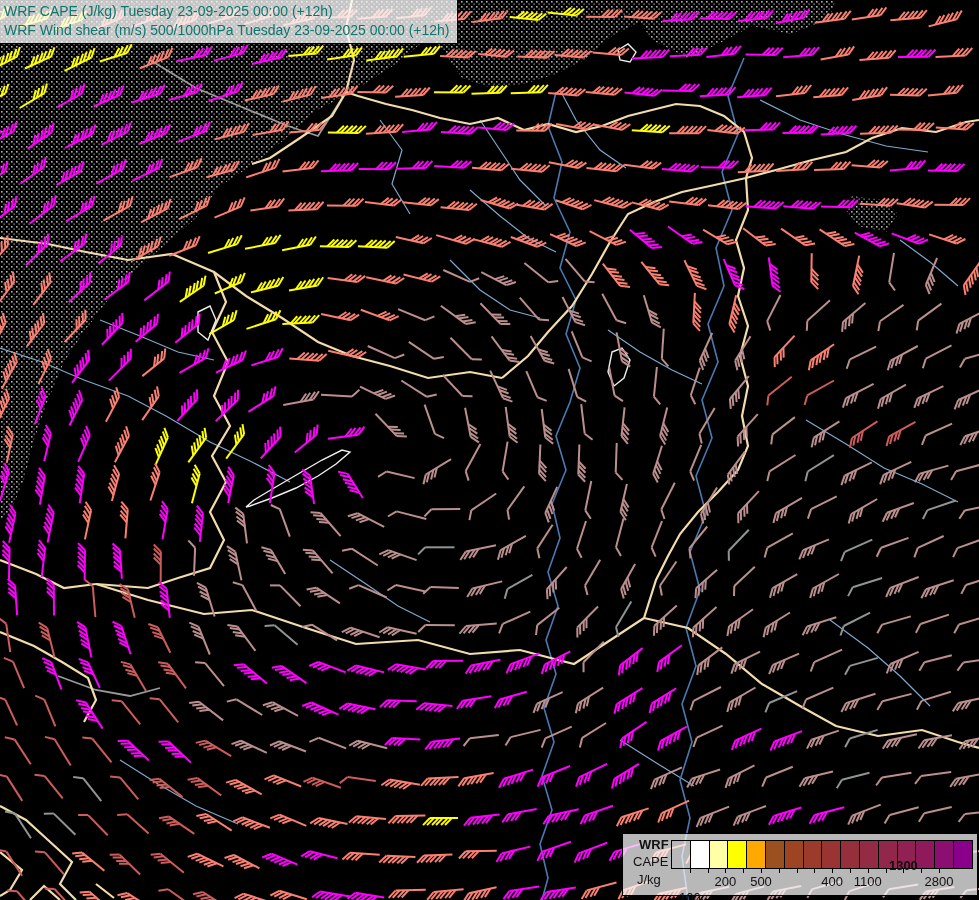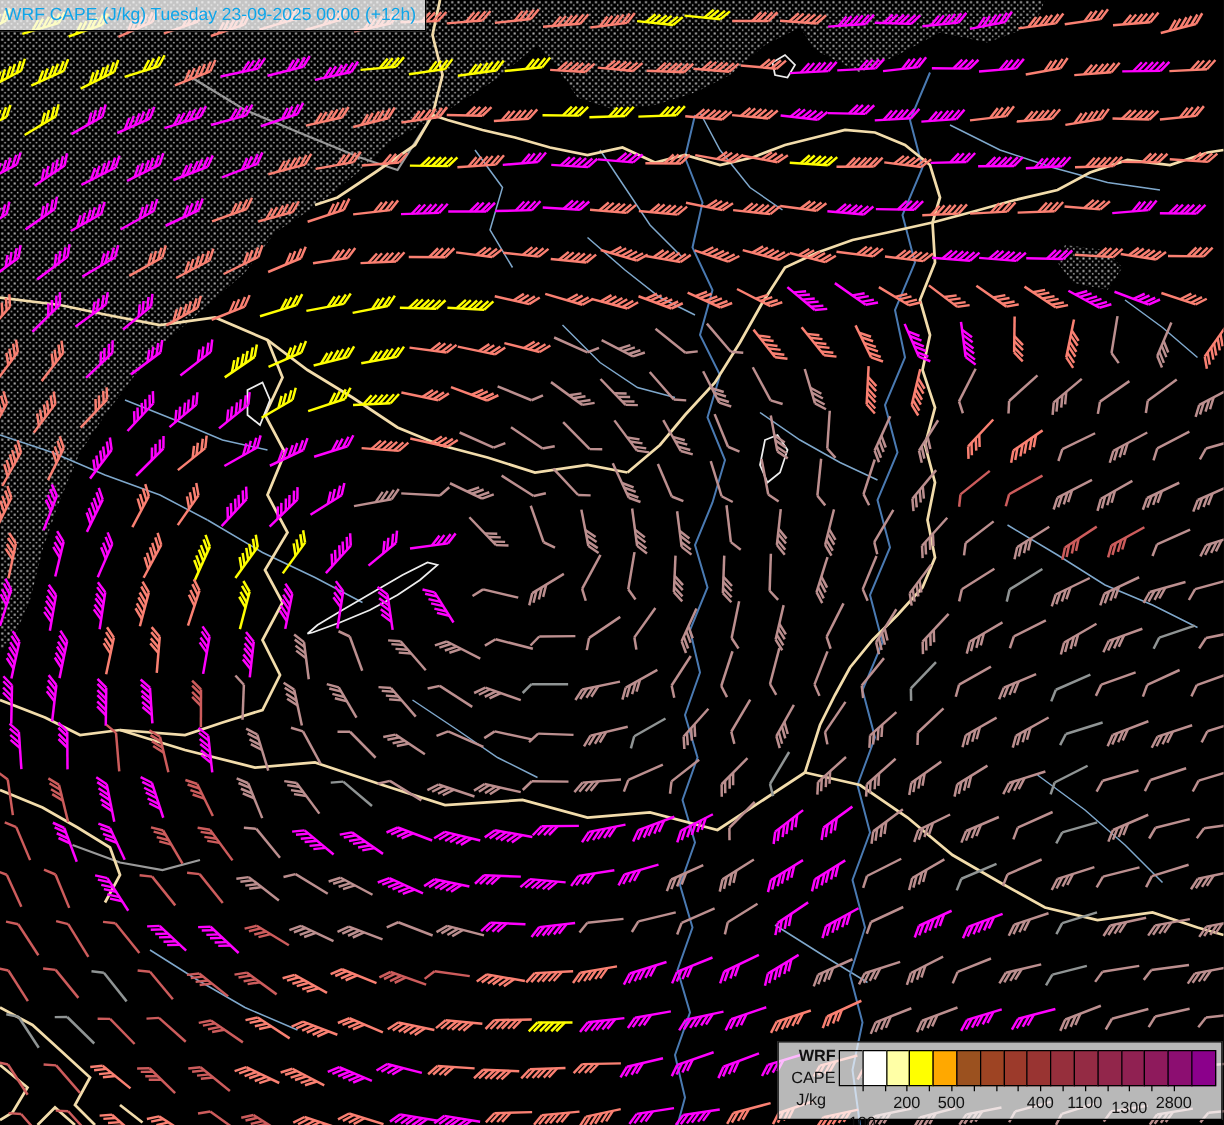--- a/index.html
+++ b/index.html
@@ -1,21 +1,21 @@
 <!DOCTYPE html>
 <html><head>
 <meta charset="utf-8">
 <style>
   html,body{margin:0;padding:0;background:#222;}
   #stage{position:relative;width:979px;height:900px;background:#000;overflow:hidden;
          font-family:"Liberation Sans",sans-serif;}
   #map{position:absolute;left:0;top:0;}
   #titlebox{position:absolute;left:0;top:0;background:rgba(252,252,252,0.78);
             border:1px solid #000;border-top:none;border-left:none;
-            padding:2px 7px 3px 4px;color:#0ea5e9;font-size:14px;line-height:19px;white-space:nowrap;}
+            padding:2px 7px 3px 4px;color:#0f766e;font-size:14px;line-height:19px;white-space:nowrap;}
   #legend{position:absolute;left:622px;top:833px;width:354px;height:61px;
           background:rgba(255,255,255,0.72);border:1px solid #000;color:#111;font-size:13px;}
   .leglbl{position:absolute;left:12px;}
   .leglbl.l0{top:3px;left:16px;font-weight:bold;}
   .leglbl.l1{top:20px;left:10px;}
   .leglbl.l2{top:38px;left:14px;}
   #legbar{position:absolute;left:49px;top:6px;height:27px;display:flex;}
   .legcell{width:17.8px;height:27px;border:1px solid #000;margin-left:-1px;box-sizing:content-box;}
   .legtick{position:absolute;width:1px;height:5px;background:#000;}
   .legticklabel{position:absolute;transform:translateX(-50%);font-size:13px;color:#111;}
@@ -4387,20 +4387,21 @@
         </g>
         <g stroke="#bc8f8f">
           <line x1="966.7" y1="890.2" x2="997.3" y2="887.1"></line>
           <line x1="966.7" y1="890.2" x2="960.3" y2="897.9"></line>
         </g>
       </g>
     </svg>
 
   <div id="titlebox">
     <div>WRF CAPE (J/kg) Tuesday 23-09-2025 00:00 (+12h)</div>
+    <div>WRF Wind shear (m/s) 500/1000hPa Tuesday 23-09-2025 00:00 (+12h)</div>
   </div>
 
   <div id="legend">
     <div class="leglbl l0">WRF</div>
     <div class="leglbl l1">CAPE</div>
     <div class="leglbl l2">J/kg</div>
     <div id="legbar">
         <div class="legcell" style="background: transparent;"></div>
         <div class="legcell" style="background: rgb(255, 255, 255);"></div>
         <div class="legcell" style="background: rgb(255, 255, 166);"></div>
@@ -4432,16 +4433,16 @@
       <div class="legtick" style="left: 262.6px; top: 34px;"></div>
       <div class="legtick" style="left: 280.4px; top: 34px;"></div>
       <div class="legtick" style="left: 298.2px; top: 34px;"></div>
       <div class="legtick" style="left: 316px; top: 34px;"></div>
       <div class="legticklabel" style="left: 66.8px; top: 56px;">100</div>
       <div class="legticklabel" style="left: 102.4px; top: 40px;">200</div>
       <div class="legticklabel" style="left: 138px; top: 40px; text-align: right;">500</div>
       <div class="legticklabel" style="left: 173.6px; top: 40px; margin-top: 37px;">700</div>
       <div class="legticklabel" style="left: 209.2px; top: 40px;">400</div>
       <div class="legticklabel" style="left: 244.8px; top: 40px;">1100</div>
-      <div class="legticklabel" style="left: 280.4px; top: 44px;">1300</div>
+      <div class="legticklabel" style="left: 280.4px; top: 24px; font-weight: bold;">1300</div>
       <div class="legticklabel" style="left: 316px; top: 40px;">2800</div>
     </div>
 </div>
 
 </body></html>

